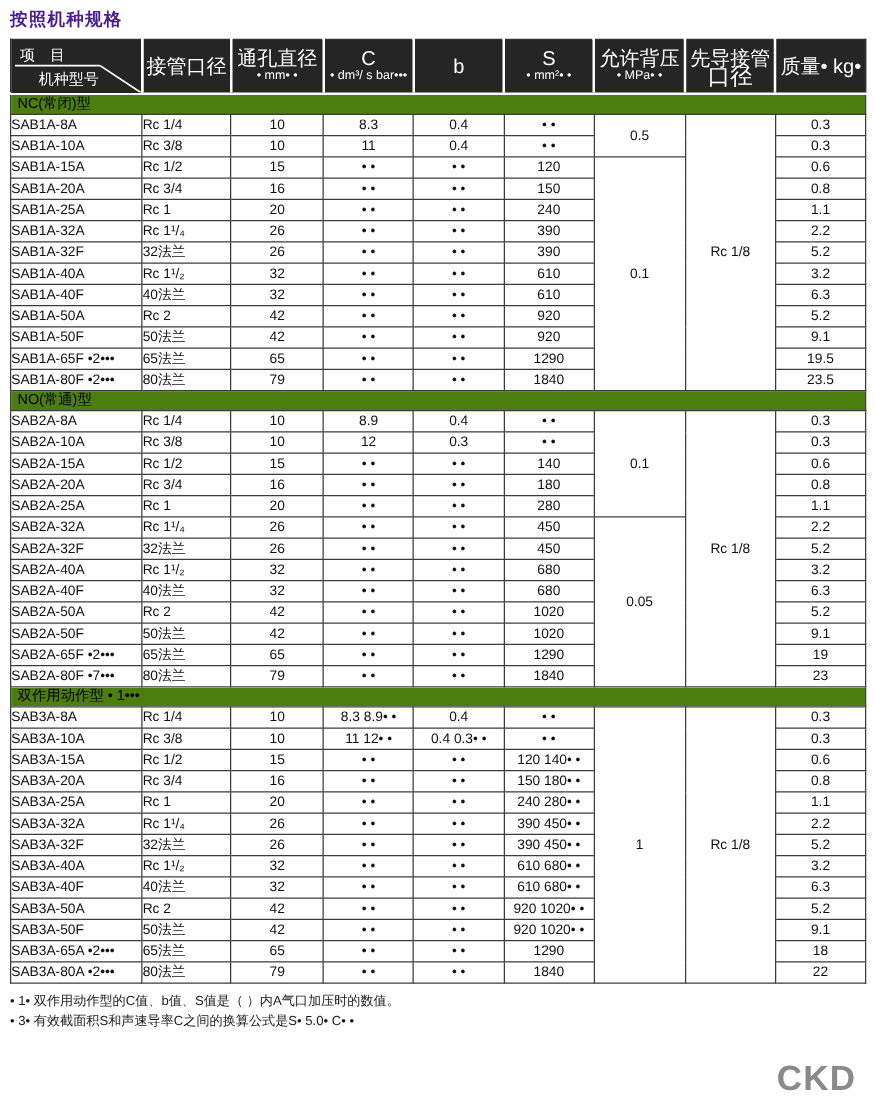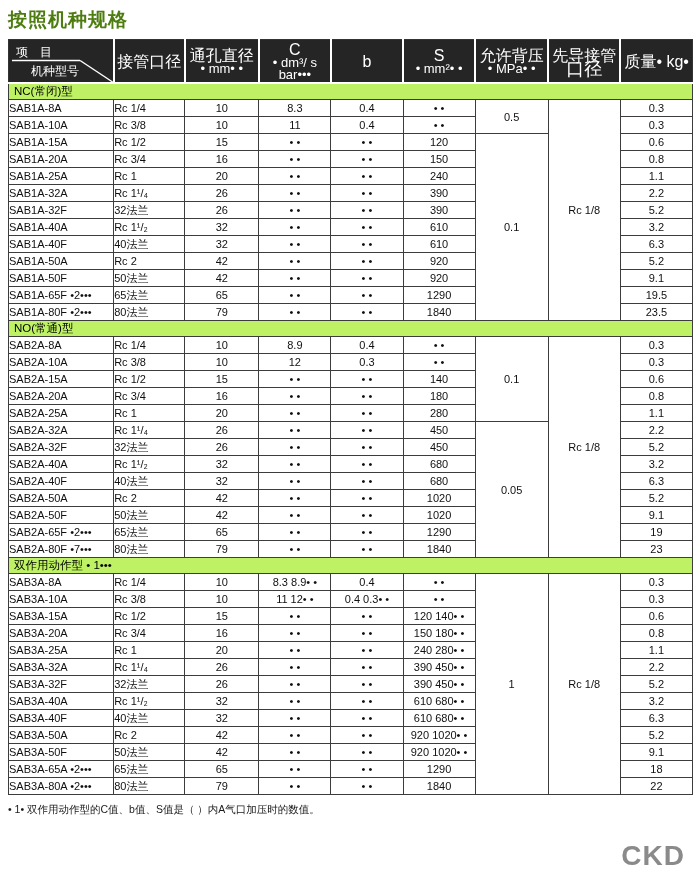--- a/index.html
+++ b/index.html
@@ -3,49 +3,49 @@
 <meta charset="utf-8">
 <style>
   html,body{margin:0;padding:0;}
   body{
     width:700px;height:880px;background:#ffffff;overflow:hidden;
     font-family:"Liberation Sans","DejaVu Sans",sans-serif;color:#111;
     -webkit-font-smoothing:antialiased;
   }
   .page{padding:5px 7px 0 8px;position:relative;height:875px;box-sizing:border-box;}
   .title{
-    font-size:19px;font-weight:bold;letter-spacing:1px;
-    margin:2px 0 6px 0;color:#4d7c0f;
+    font-size:14px;font-weight:bold;letter-spacing:1px;
+    margin:2px 0 6px 0;color:#4c1d95;
   }
   table.spec{
     border-collapse:collapse;table-layout:fixed;width:685px;
     border:1px solid #333;
   }
   table.spec td{
     border:1px solid #3c3c3c;height:16px;line-height:16px;
     font-size:11px;padding:0;overflow:hidden;white-space:nowrap;
     background:#fff;color:#101010;
   }
   td.al{text-align:left;padding-left:5px;}
   td.ac{text-align:center;}
   thead th{
     background:#252525;color:#fff;font-weight:normal;
     border:0;border-left:2px solid #fff;border-bottom:2px solid #fff;
     height:42px;vertical-align:middle;text-align:center;padding:0;
   }
   thead th:first-child{border-left:0;}
   .l1{font-size:16px;line-height:15px;}
-  .l2{font-size:13px;line-height:12px;}
+  .l2{font-size:10px;line-height:12px;}
   thead th:nth-child(8) .l2{font-size:18px;}
   th.corner{position:relative;text-align:left;}
   .c-top{position:absolute;top:4px;left:7px;font-size:12px;}
   .c-bot{position:absolute;top:23px;left:22px;font-size:12px;}
   .c-svg{position:absolute;inset:0;width:100%;height:100%;}
   tr.section-row td{
-    background:#bef264;text-align:left;padding-left:5px;
+    background:#4d7c0f;text-align:left;padding-left:5px;
     font-size:11.5px;height:15px;line-height:15px;color:#000;
   }
   .notes{margin-top:7px;font-size:10.5px;line-height:15.5px;color:#1a1a1a;}
   .logo{
     text-align:right;padding-right:8px;margin-top:22px;
     font-size:28px;font-weight:900;letter-spacing:1px;color:#8a8a8a;
   }
 </style>
 </head>
 <body>
@@ -477,17 +477,18 @@
           <td class="ac">• •</td>
           <td class="ac">• •</td>
           <td class="ac">1840</td>
           <td class="ac">22</td>
         </tr>
       </tbody>
   </table>
 
   <div class="notes">
     <div>• 1• 双作用动作型的C值、b值、S值是（ ）内A气口加压时的数值。</div>
+    <div>• 3• 有效截面积S和声速导率C之间的换算公式是S• 5.0• C• •</div>
   </div>
 
   <div class="logo">CKD</div>
 
 </div>
 
 </body></html>

